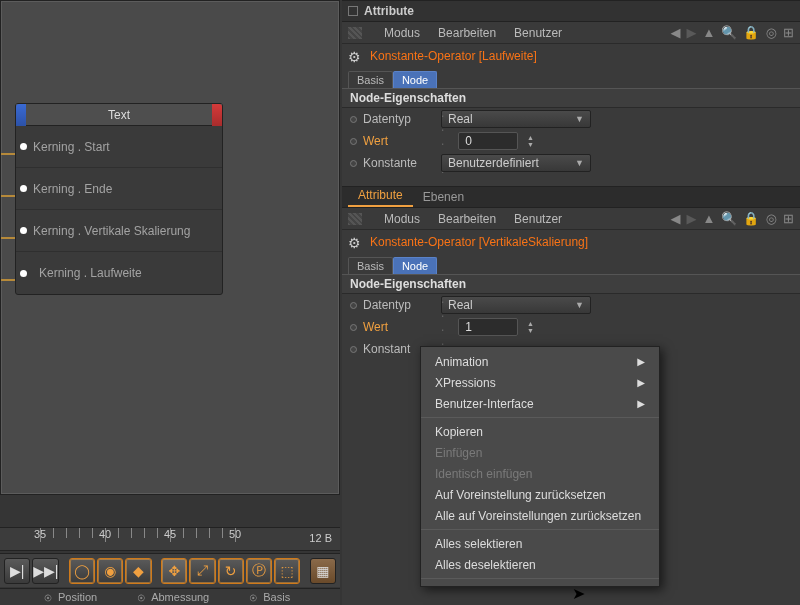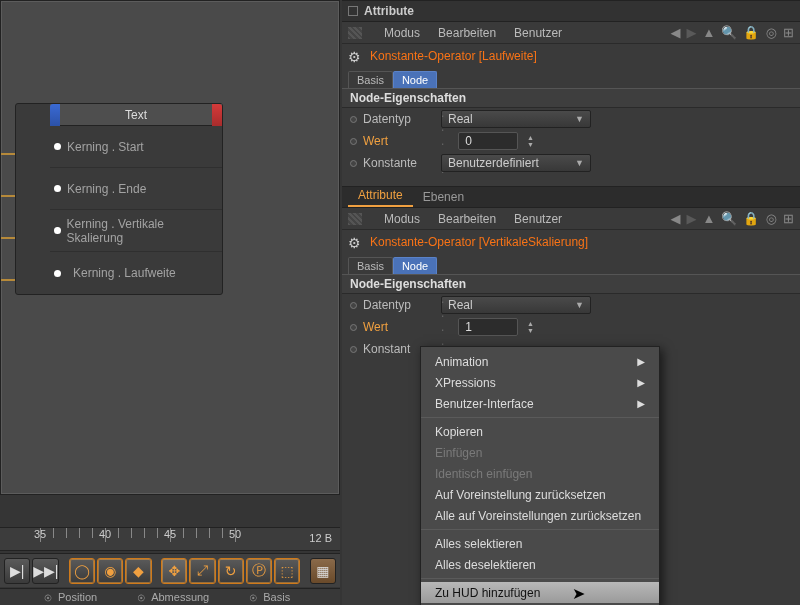--- a/index.html
+++ b/index.html
@@ -3,21 +3,21 @@
 <meta charset="utf-8">
 <style>
   * { box-sizing: border-box; margin: 0; padding: 0; font-family: Arial, Helvetica, sans-serif; }
   body { background: #353535; width: 800px; height: 605px; overflow: hidden; position: relative; color: #b0b0b0; font-size: 12px; }
 
   
   .viewport { position: absolute; left: 0; top: 0; width: 340px; height: 495px; background: #4a4a4a; border: 1px solid #222; }
   .viewport-frame { position:absolute; left:0; top:0; right:0; bottom:0; border:1px solid #5c5c5c; }
 
   
-  .node { position: absolute; left: 14px; top: 102px; width: 208px; background: #3a3a3a; border: 1px solid #222; border-radius: 3px; padding-left: 34px; }
+  .node { position: absolute; left: 14px; top: 102px; width: 208px; background: #3a3a3a; border: 1px solid #222; border-radius: 3px; }
   .node-title { display: flex; align-items: center; height: 22px; background: #4e4e4e; border-bottom: 1px solid #222; }
   .node-drag-l { width: 10px; height: 22px; background: linear-gradient(#d43a3a,#a82c2c); border-top-left-radius:3px;}
   .node-title-text { flex: 1; text-align: center; color: #ddd; }
   .node-drag-r { width: 10px; height: 22px; background: linear-gradient(#d43a3a,#a82c2c); border-top-right-radius:3px;}
   .node-row { display: flex; align-items: center; height: 42px; padding: 0 8px 0 0; border-bottom: 1px solid #2f2f2f; }
   .node-row:last-child { border-bottom: none; gap: 6px; }
   .port { width: 7px; height: 7px; border-radius: 50%; margin: 0 6px 0 4px; }
   .port.on { background: #fff; }
   .node-row span { color: #a3a3a3; }
 
@@ -312,18 +312,15 @@
       <span>Alle auf Voreinstellungen zurücksetzen</span>
     </div>
   <div class="ctx-sep"></div>
   <div class="ctx-item">
       <span>Alles selektieren</span>
     </div>
   <div class="ctx-item">
       <span>Alles deselektieren</span>
     </div>
   <div class="ctx-sep"></div>
-  <div class="ctx-item hover">
-      <span>Zu HUD hinzufügen</span>
-    </div>
 </div>
 
 <div class="cursor">➤</div>
 
 </body></html>

